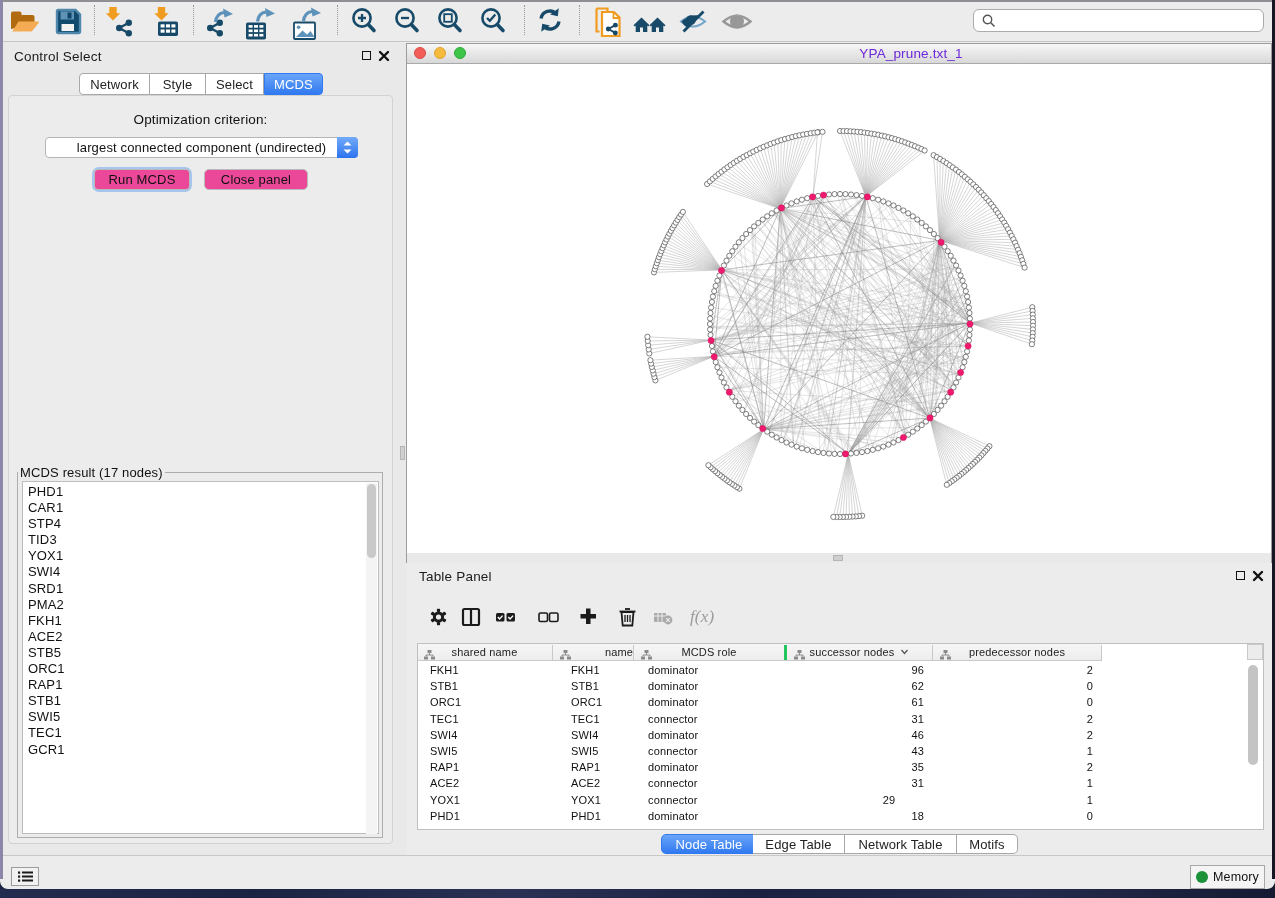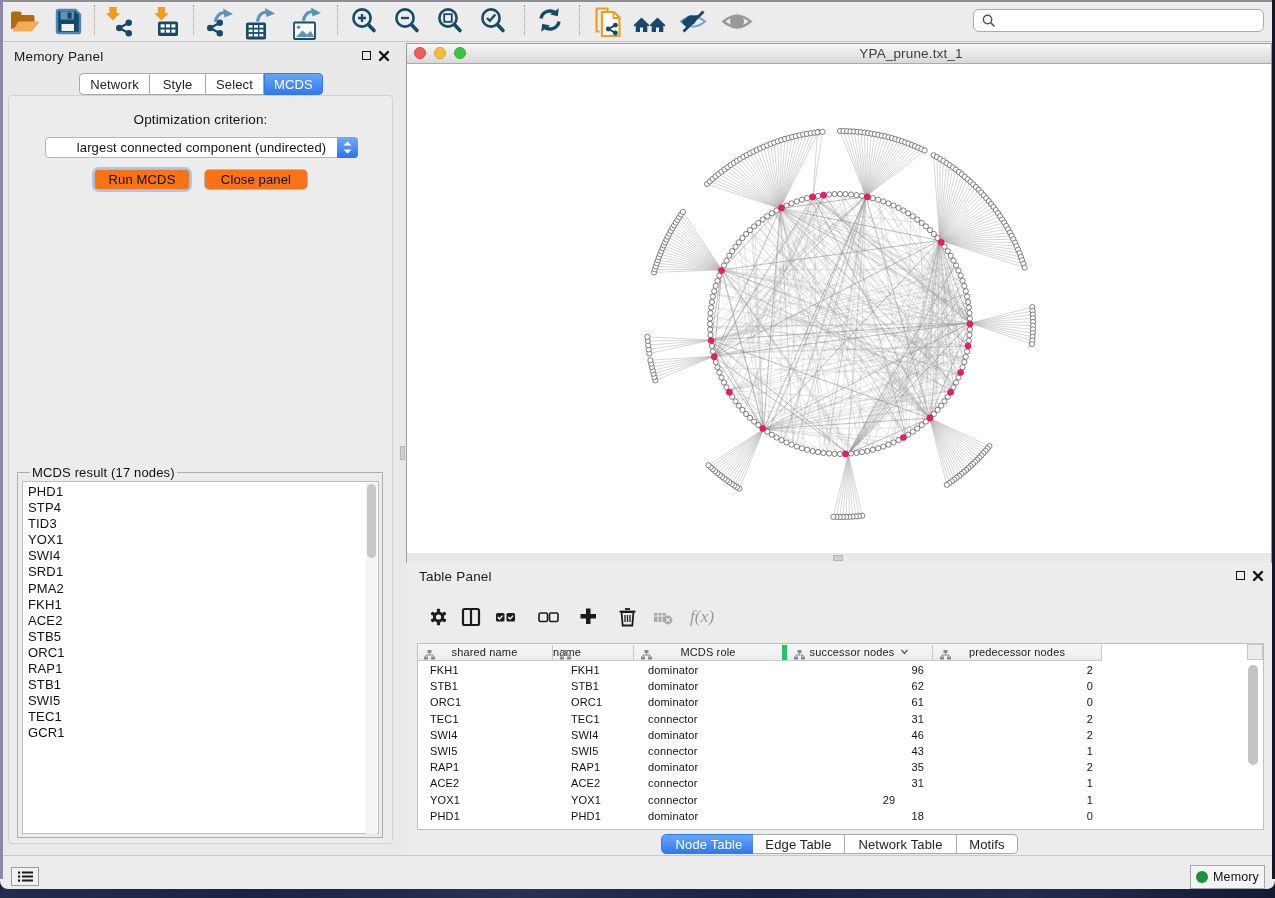--- a/index.html
+++ b/index.html
@@ -2,21 +2,21 @@
 <html><head><meta charset="utf-8">
 <style>
 *{margin:0;padding:0;box-sizing:border-box}
 html,body{width:1275px;height:898px;overflow:hidden}
 body{font-family:"Liberation Sans",sans-serif;background:#ececec;position:relative;letter-spacing:0.15px}
 .abs{position:absolute}
 .sep{border-left:1px dotted #9a9a9a;width:1px;height:30px;top:5px;position:absolute}
 .panelhead{font-size:13.5px;color:#1a1a1a;letter-spacing:0.2px}
 .tab{display:inline-block;height:22px;line-height:21px;font-size:13px;color:#222;background:#fff;border:1px solid #a8a8a8;text-align:center;vertical-align:top}
 .tabsel{background:linear-gradient(#6aa5f8,#3079f0);color:#fff;border-color:#3079f0}
-.btn{background:#f97316;border:1px solid #b9b9b9;border-radius:5px;font-size:13px;color:#111;text-align:center}
+.btn{background:#ec4899;border:1px solid #b9b9b9;border-radius:5px;font-size:13px;color:#111;text-align:center}
 </style></head>
 <body>
 
 <div class="abs" style="left:0;top:0;width:1275px;height:2px;background:#8f8f93"></div>
 <div class="abs" style="left:0;top:0;width:3px;height:898px;background:#8d86a8"></div>
 <div class="abs" style="left:1272px;top:0;width:3px;height:898px;background:#181624"></div>
 <div class="abs" style="left:0;top:889px;width:1275px;height:9px;background:linear-gradient(90deg,#232c4e,#1a2342 20%,#2a3154 40%,#1b2140 60%,#252b4c 80%,#151b33)"></div>
 <div class="abs" style="left:3px;top:2px;width:1269px;height:40px;background:#ececec;border-bottom:1px solid #c4c4c4"></div>
 <svg class="abs" style="left:5.5px;top:4px" width="34" height="36" viewBox="0 0 34 36">
     <path d="M5 25 L5 9.5 q0 -2 2 -2 h6.5 q2 0 2 2 v1.5 h11 q2 0 2 2 V20z" fill="#b16a10"></path>
@@ -159,44 +159,45 @@
     <circle cx="17" cy="17.5" r="7" fill="#989898"></circle>
     <path d="M11.5 14 a7 7 0 0 1 9 -2 a7.5 7.5 0 0 0 -9 2z" fill="#c6c6c6"></path>
   </svg>
 <div class="abs" style="left:973px;top:9px;width:291px;height:23px;background:#fff;border:1px solid #ababab;border-radius:6px"></div>
 <svg class="abs" style="left:981px;top:13px" width="16" height="16" viewBox="0 0 16 16">
     <circle cx="6.5" cy="6.5" r="4.2" fill="none" stroke="#555" stroke-width="1.4"></circle>
     <path d="M9.8 9.8 L13.5 13.5" stroke="#555" stroke-width="1.6"></path>
   </svg>
 
 <div class="abs" style="left:3px;top:43px;width:396px;height:812px;background:#e9e9e9"></div>
-<div class="abs panelhead" style="left:14px;top:49px">Memory Panel</div>
+<div class="abs panelhead" style="left:14px;top:49px">Control Select</div>
 <div class="abs" style="left:362px;top:51px;width:9px;height:9px;border:1.5px solid #111"></div>
 <svg class="abs" style="left:378px;top:50px" width="12" height="12" viewBox="0 0 12 12">
     <path d="M2 2 L10 10 M10 2 L2 10" stroke="#111" stroke-width="2.4" stroke-linecap="round"></path>
   </svg>
 <div class="abs tab" style="left:79px;top:73px;width:71px;border-radius:4px 0 0 4px">Network</div>
 <div class="abs tab" style="left:150px;top:73px;width:56px;border-left:none">Style</div>
 <div class="abs tab" style="left:206px;top:73px;width:58px;border-left:none">Select</div>
 <div class="abs tab tabsel" style="left:264px;top:73px;width:59px;border-radius:0 4px 4px 0">MCDS</div>
 <div class="abs" style="left:8px;top:95px;width:385px;height:749px;background:#ececec;border:1px solid #d2d2d2;border-radius:4px"></div>
 <div class="abs" style="left:0;top:112px;width:400px;text-align:center;font-size:13.5px;color:#111"><span style="margin-left:1px">Optimization criterion:</span></div>
 <div class="abs" style="left:45px;top:137px;width:313px;height:21px;background:#fff;border:1px solid #b5b5b5;border-radius:4px;font-size:13px;color:#111;line-height:19px;text-align:center">largest connected component (undirected)<div class="abs" style="right:-1px;top:-1px;width:21px;height:21px;background:linear-gradient(#72aaf9,#2d73ee);border-radius:0 4px 4px 0"><svg width="21" height="21" viewBox="0 0 21 21">
         <path d="M6.5 8.5 L10.5 4.5 L14.5 8.5z" fill="#fff"></path>
         <path d="M6.5 12.5 L10.5 16.5 L14.5 12.5z" fill="#fff"></path>
       </svg></div></div>
 <div class="abs" style="left:92px;top:167px;width:100px;height:25px;border:2px solid #a5c6ef;border-radius:7px">
     <div class="btn" style="width:96px;height:21px;line-height:20px;border-radius:4px">Run MCDS</div>
   </div>
 <div class="abs btn" style="left:204px;top:169px;width:104px;height:21px;line-height:20px">Close panel</div>
 <fieldset class="abs" style="left:17px;top:465px;width:366px;height:373px;border:1px solid #adadad;border-radius:0;padding:0">
-    <legend style="font-size:13px;color:#111;margin-left:12px;padding:0 2px">MCDS result (17 nodes)</legend>
+    <legend style="font-size:13px;color:#111;margin-left:0;padding:0 2px">MCDS result (17 nodes)</legend>
   </fieldset>
 <div class="abs" style="left:22px;top:481px;width:357px;height:353px;background:#fff;border:1px solid #bdbdbd;font-size:13px;color:#111;padding:2px 0 0 5px">
     <div style="height:16.1px;line-height:16px">PHD1</div>
+    <div style="height:16.1px;line-height:16px">CAR1</div>
     <div style="height:16.1px;line-height:16px">STP4</div>
     <div style="height:16.1px;line-height:16px">TID3</div>
     <div style="height:16.1px;line-height:16px">YOX1</div>
     <div style="height:16.1px;line-height:16px">SWI4</div>
     <div style="height:16.1px;line-height:16px">SRD1</div>
     <div style="height:16.1px;line-height:16px">PMA2</div>
     <div style="height:16.1px;line-height:16px">FKH1</div>
     <div style="height:16.1px;line-height:16px">ACE2</div>
     <div style="height:16.1px;line-height:16px">STB5</div>
     <div style="height:16.1px;line-height:16px">ORC1</div>
@@ -208,21 +209,21 @@
   </div>
 <div class="abs" style="left:366px;top:483px;width:11px;height:351px;background:#f4f4f4"></div>
 <div class="abs" style="left:367px;top:484px;width:9px;height:74px;background:#c9c9c9;border-radius:5px"></div>
 <div class="abs" style="left:399px;top:43px;width:8px;height:812px;background:#e9e9e9"></div>
 <div class="abs" style="left:400px;top:446px;width:5px;height:14px;background:#d0d0d0;border:1px solid #b5b5b5"></div>
 <div class="abs" style="left:406px;top:43px;width:866px;height:520px;background:#fff;border:1px solid #9c9c9c"></div>
 <div class="abs" style="left:407px;top:44px;width:864px;height:20px;background:linear-gradient(#f7f7f7,#d8d8d8);border-bottom:1px solid #aaa"></div>
 <div class="abs" style="left:414px;top:47px;width:12px;height:12px;border-radius:50%;background:#f25e57;border:1px solid #d94a44"></div>
 <div class="abs" style="left:434px;top:47px;width:12px;height:12px;border-radius:50%;background:#f6bb3e;border:1px solid #dfa32e"></div>
 <div class="abs" style="left:454px;top:47px;width:12px;height:12px;border-radius:50%;background:#3ec446;border:1px solid #2fab38"></div>
-<div class="abs" style="left:831px;top:46px;width:160px;text-align:center;font-size:13.5px;color:#404040">YPA_prune.txt_1</div>
+<div class="abs" style="left:831px;top:46px;width:160px;text-align:center;font-size:13.5px;color:#6d28d9">YPA_prune.txt_1</div>
 <svg class="abs" style="left:407px;top:64px" width="864" height="489" viewBox="0 0 864 489">
     <g stroke="#a0a0a0" stroke-width="0.5" stroke-opacity="0.55" fill="none">
 <path d="M373.2 144.6L528.4 348.3"></path>
 <path d="M373.2 144.6L562.5 248.8"></path>
 <path d="M373.2 144.6L428.7 389.9"></path>
 <path d="M373.2 144.6L547.5 321.5"></path>
 <path d="M373.2 144.6L556.0 217.9"></path>
 <path d="M373.2 144.6L420.3 389.4"></path>
 <path d="M373.2 144.6L556.7 300.0"></path>
 <path d="M373.2 144.6L560.3 233.9"></path>
@@ -1114,27 +1115,27 @@
 <text x="263" y="17" font-size="17" font-style="italic" fill="#9a9a9a" font-family="Liberation Serif,serif">f(x)</text>
 </svg>
 <div class="abs" style="left:417px;top:643px;width:847px;height:187px;background:#fff;border:1px solid #c0c0c0"></div>
 <div class="abs" style="left:418px;top:644px;width:684px;height:17px;background:linear-gradient(#f6f6f6,#ededed);border-bottom:1px solid #c9c9c9"></div>
 <div class="abs" style="left:417px;top:645px;width:136px;height:15px;font-size:11px;color:#222;text-align:center;border-right:1px solid #c9c9c9;line-height:15px"><span style="position:absolute;left:7px;top:3px"><svg width="11" height="10" viewBox="0 0 11 10" style="vertical-align:-1px">
         <rect x="3.5" y="0" width="4" height="3" fill="#8a8a8a"></rect>
         <path d="M5.5 3 v2 M2 5 h7 M2 5 v1 M9 5 v1" stroke="#8a8a8a" fill="none"></path>
         <rect x="0" y="6.5" width="4" height="3" fill="#8a8a8a"></rect>
         <rect x="7" y="6.5" width="4" height="3" fill="#8a8a8a"></rect>
       </svg></span>shared name</div>
-<div class="abs" style="left:553px;top:645px;width:81px;height:15px;font-size:11px;color:#222;text-align:left;border-right:1px solid #c9c9c9;line-height:15px"><span style="position:absolute;left:7px;top:3px"><svg width="11" height="10" viewBox="0 0 11 10" style="vertical-align:-1px">
+<div class="abs" style="left:553px;top:645px;width:81px;height:15px;font-size:11px;color:#222;text-align:right;border-right:1px solid #c9c9c9;line-height:15px"><span style="position:absolute;left:7px;top:3px"><svg width="11" height="10" viewBox="0 0 11 10" style="vertical-align:-1px">
         <rect x="3.5" y="0" width="4" height="3" fill="#8a8a8a"></rect>
         <path d="M5.5 3 v2 M2 5 h7 M2 5 v1 M9 5 v1" stroke="#8a8a8a" fill="none"></path>
         <rect x="0" y="6.5" width="4" height="3" fill="#8a8a8a"></rect>
         <rect x="7" y="6.5" width="4" height="3" fill="#8a8a8a"></rect>
       </svg></span>name</div>
-<div class="abs" style="left:634px;top:645px;width:153px;height:15px;font-size:11px;color:#222;text-align:center;border-right:5px solid #22c55e;line-height:15px"><span style="position:absolute;left:7px;top:3px"><svg width="11" height="10" viewBox="0 0 11 10" style="vertical-align:-1px">
+<div class="abs" style="left:634px;top:645px;width:153px;height:15px;font-size:11px;color:#222;text-align:center;border-right:3px solid #22c55e;line-height:15px"><span style="position:absolute;left:7px;top:3px"><svg width="11" height="10" viewBox="0 0 11 10" style="vertical-align:-1px">
         <rect x="3.5" y="0" width="4" height="3" fill="#8a8a8a"></rect>
         <path d="M5.5 3 v2 M2 5 h7 M2 5 v1 M9 5 v1" stroke="#8a8a8a" fill="none"></path>
         <rect x="0" y="6.5" width="4" height="3" fill="#8a8a8a"></rect>
         <rect x="7" y="6.5" width="4" height="3" fill="#8a8a8a"></rect>
       </svg></span>MCDS role</div>
 <div class="abs" style="left:787px;top:645px;width:146px;height:15px;font-size:11px;color:#222;text-align:center;border-right:1px solid #c9c9c9;line-height:15px"><span style="position:absolute;left:7px;top:3px"><svg width="11" height="10" viewBox="0 0 11 10" style="vertical-align:-1px">
         <rect x="3.5" y="0" width="4" height="3" fill="#8a8a8a"></rect>
         <path d="M5.5 3 v2 M2 5 h7 M2 5 v1 M9 5 v1" stroke="#8a8a8a" fill="none"></path>
         <rect x="0" y="6.5" width="4" height="3" fill="#8a8a8a"></rect>
         <rect x="7" y="6.5" width="4" height="3" fill="#8a8a8a"></rect>

